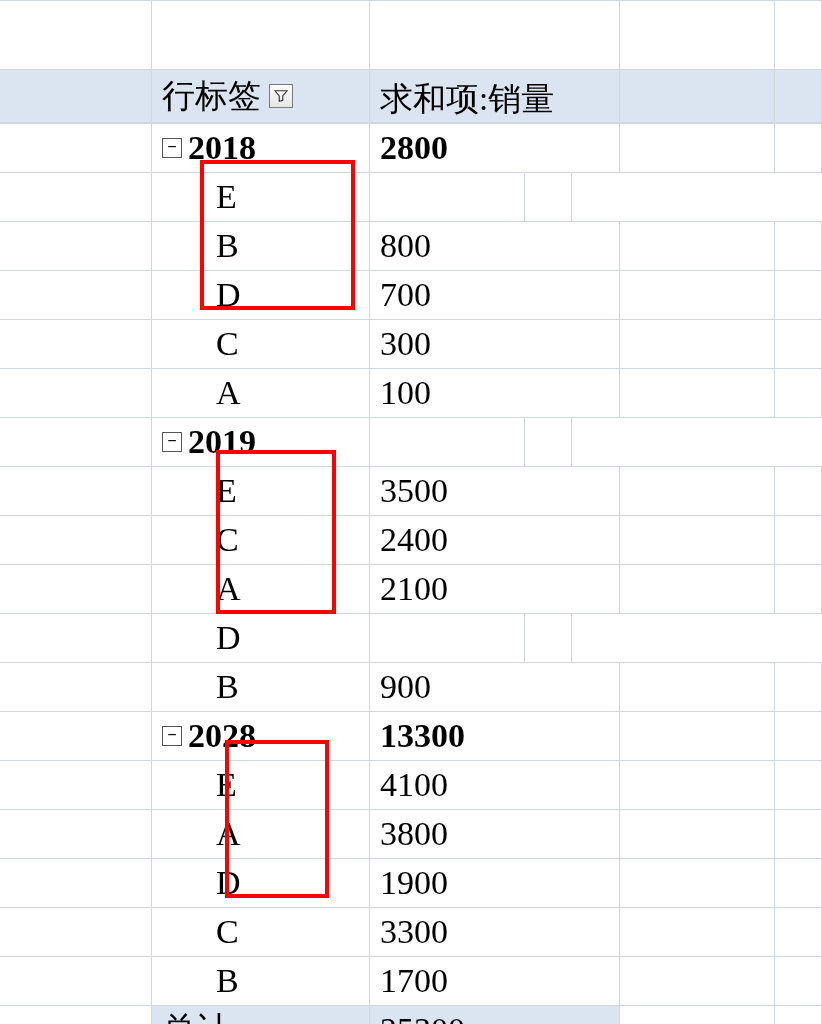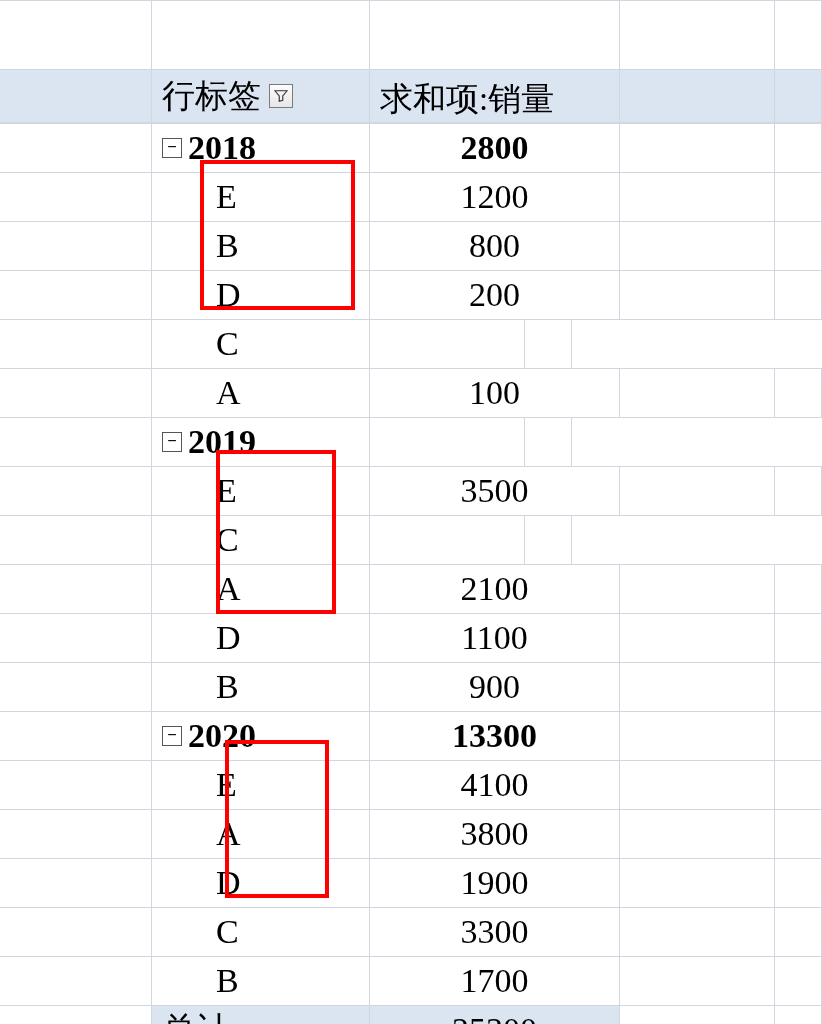--- a/index.html
+++ b/index.html
@@ -32,21 +32,21 @@
     line-height: 1.0;
     display: flex;
     align-items: center;
     padding: 6px 10px;
     overflow: hidden;
     white-space: nowrap;
   }
   
   .col-left   { width: 152px; justify-content: flex-end; } 
   .col-label  { width: 218px; justify-content: flex-start; } 
-  .col-value  { width: 250px; justify-content: center; }   
+  .col-value  { width: 250px; justify-content: flex-start; }   
   .col-tail   { width: 155px; justify-content: flex-start; } 
   .col-tail2  { width: 47px; justify-content: flex-start; } 
 
   .header .cell {
     background: #dbe5f1;
     font-weight: normal;
   }
   .cell.total {
     background: #dbe5f1;
     font-weight: normal;
@@ -157,52 +157,52 @@
           <span>2800</span>
         </div>
         <div class="cell col-tail"></div>
         <div class="cell col-tail2"></div>
       </div>
       <div class="row data-row">
         <div class="cell col-left"></div>
         <div class="cell col-label child-label">
           <span>E</span>
         </div>
-        <div class="cell col-value">
-          <span>1200</span>
-        </div>
         <div class="cell col-tail"></div>
         <div class="cell col-tail2"></div>
       </div>
       <div class="row data-row">
         <div class="cell col-left"></div>
         <div class="cell col-label child-label">
           <span>B</span>
         </div>
         <div class="cell col-value">
           <span>800</span>
         </div>
         <div class="cell col-tail"></div>
         <div class="cell col-tail2"></div>
       </div>
       <div class="row data-row">
         <div class="cell col-left"></div>
         <div class="cell col-label child-label">
           <span>D</span>
         </div>
         <div class="cell col-value">
-          <span>200</span>
+          <span>700</span>
         </div>
         <div class="cell col-tail"></div>
         <div class="cell col-tail2"></div>
       </div>
       <div class="row data-row">
         <div class="cell col-left"></div>
         <div class="cell col-label child-label">
           <span>C</span>
+        </div>
+        <div class="cell col-value">
+          <span>300</span>
         </div>
         <div class="cell col-tail"></div>
         <div class="cell col-tail2"></div>
       </div>
       <div class="row data-row">
         <div class="cell col-left"></div>
         <div class="cell col-label child-label">
           <span>A</span>
         </div>
         <div class="cell col-value">
@@ -231,62 +231,62 @@
           <span>3500</span>
         </div>
         <div class="cell col-tail"></div>
         <div class="cell col-tail2"></div>
       </div>
       <div class="row data-row">
         <div class="cell col-left"></div>
         <div class="cell col-label child-label">
           <span>C</span>
         </div>
+        <div class="cell col-value">
+          <span>2400</span>
+        </div>
         <div class="cell col-tail"></div>
         <div class="cell col-tail2"></div>
       </div>
       <div class="row data-row">
         <div class="cell col-left"></div>
         <div class="cell col-label child-label">
           <span>A</span>
         </div>
         <div class="cell col-value">
           <span>2100</span>
         </div>
         <div class="cell col-tail"></div>
         <div class="cell col-tail2"></div>
       </div>
       <div class="row data-row">
         <div class="cell col-left"></div>
         <div class="cell col-label child-label">
           <span>D</span>
-        </div>
-        <div class="cell col-value">
-          <span>1100</span>
         </div>
         <div class="cell col-tail"></div>
         <div class="cell col-tail2"></div>
       </div>
       <div class="row data-row">
         <div class="cell col-left"></div>
         <div class="cell col-label child-label">
           <span>B</span>
         </div>
         <div class="cell col-value">
           <span>900</span>
         </div>
         <div class="cell col-tail"></div>
         <div class="cell col-tail2"></div>
       </div>
       <div class="row data-row">
         <div class="cell col-left"></div>
         <div class="cell col-label">
           <span class="group-label">
             <span class="toggle">−</span>
-            <span>2020</span>
+            <span>2028</span>
           </span>
         </div>
         <div class="cell col-value group-value">
           <span>13300</span>
         </div>
         <div class="cell col-tail"></div>
         <div class="cell col-tail2"></div>
       </div>
       <div class="row data-row">
         <div class="cell col-left"></div>

